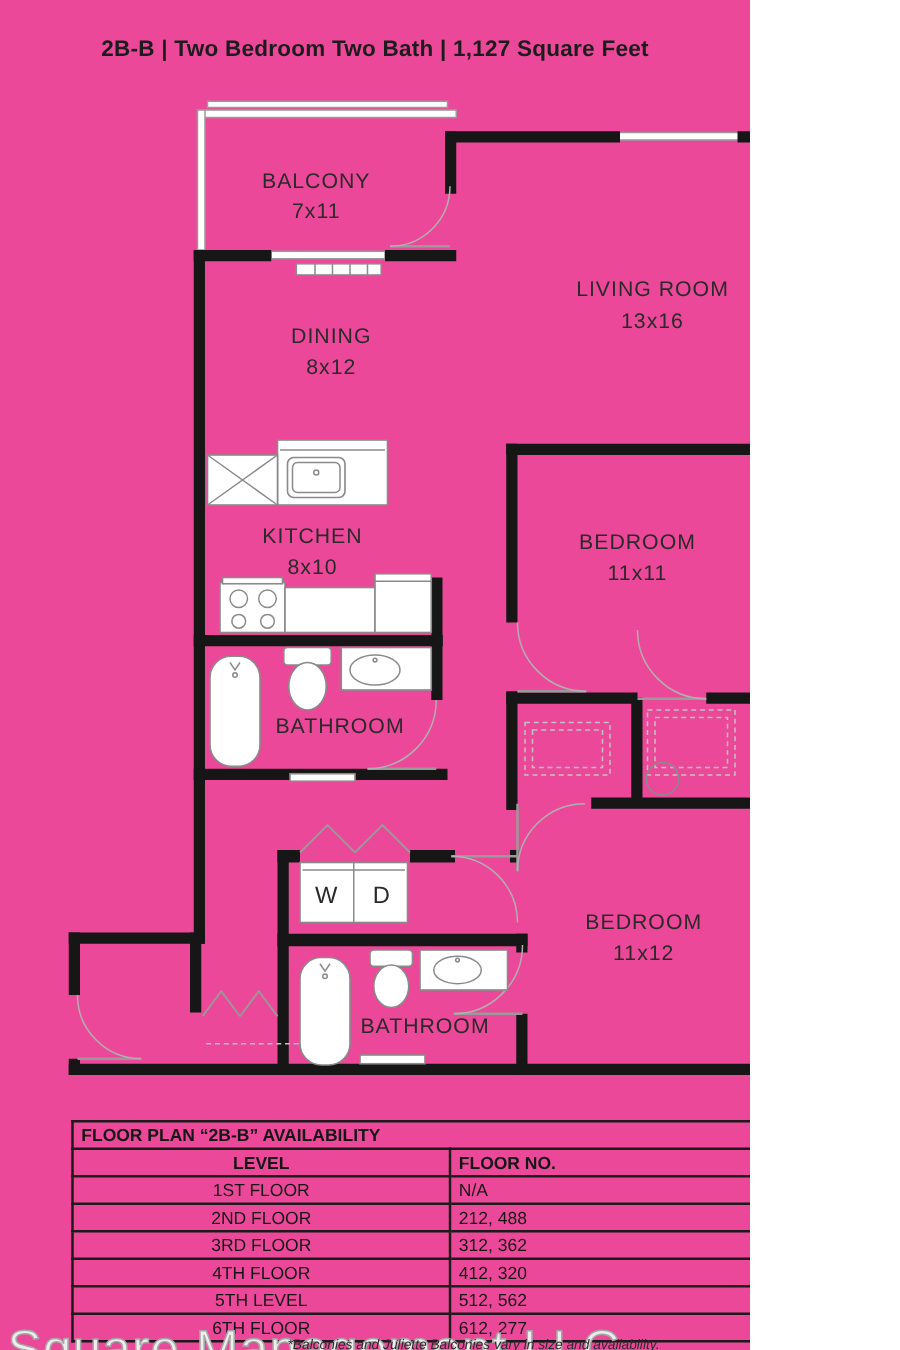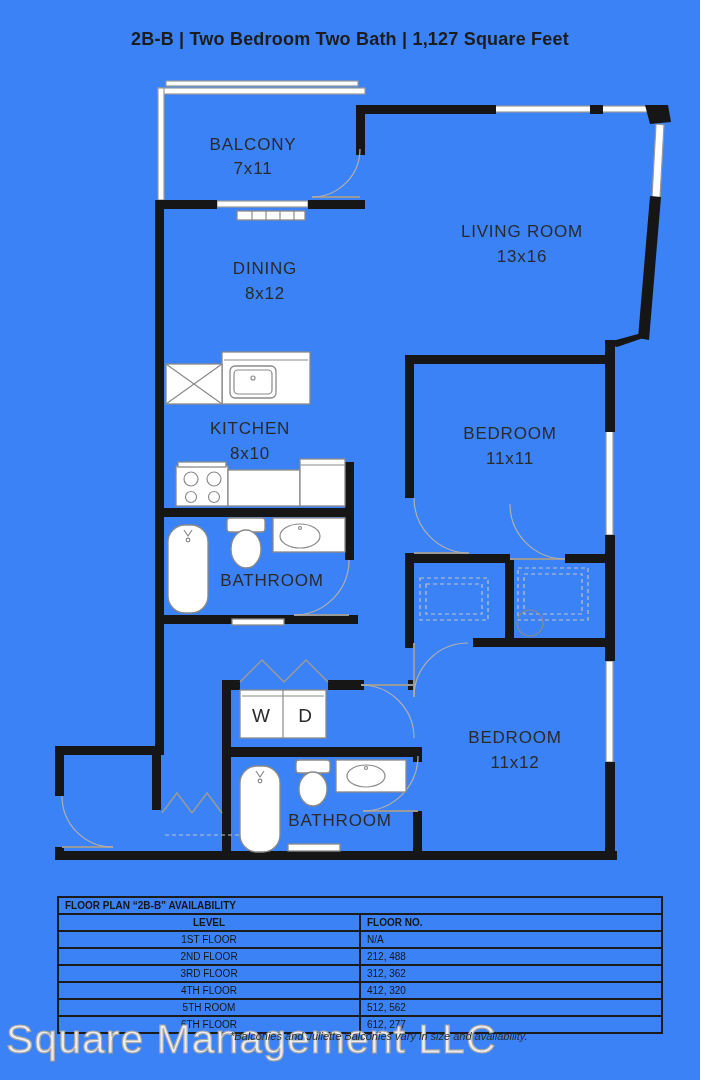--- a/index.html
+++ b/index.html
@@ -1,25 +1,25 @@
 <!DOCTYPE html>
 <html><head>
 <meta charset="utf-8">
 <style>
   html,body{margin:0;padding:0;background:#fff;}
-  .page{width:700px;height:1080px;position:relative;background:#3b82f6;
+  .page{width:600px;height:1080px;position:relative;background:#ec4899;
         font-family:"Liberation Sans",sans-serif;color:#111;overflow:hidden;}
   .title{height:78px;display:flex;align-items:center;justify-content:center;
          font-size:18px;font-weight:bold;letter-spacing:.2px;color:#1c1c1c;}
   svg{display:block;}
   .room-label{font-family:"Liberation Sans",sans-serif;font-size:17px;fill:#2a2a2a;letter-spacing:.8px;}
   .wd-label{font-family:"Liberation Sans",sans-serif;font-size:19px;fill:#2a2a2a;}
   .tbl-wrap{margin:18px 0 0 57px;}
   table{border-collapse:collapse;width:606px;table-layout:fixed;}
-  td{border:2px solid #1b1b1b;font-size:10px;padding:2px 6px;color:#161616;
+  td{border:2px solid #1b1b1b;font-size:14px;padding:2px 6px;color:#161616;
      white-space:nowrap;overflow:hidden;}
   td.hdr{font-weight:bold;}
   td.col-level{width:78px;text-align:center;}
   .footer{position:relative;height:46px;margin-top:-4px;}
   .watermark{position:absolute;left:6px;top:-14px;font-size:41px;letter-spacing:1px;
              color:#ededed;-webkit-text-stroke:1.2px #a6a6a6;white-space:nowrap;}
   .note{position:absolute;left:230px;top:0;font-size:11px;font-style:italic;color:#2b2b2b;}
   .wall{fill:#161616;stroke:none;}
   .win{fill:#fff;stroke:#999;stroke-width:1.2;}
   .fix{fill:#fff;stroke:#8a8a8a;stroke-width:1.3;}
@@ -220,21 +220,21 @@
         </tr>
         <tr>
           <td class="col-level">3RD FLOOR</td>
           <td>312, 362</td>
         </tr>
         <tr>
           <td class="col-level">4TH FLOOR</td>
           <td>412, 320</td>
         </tr>
         <tr>
-          <td class="col-level">5TH ROOM</td>
+          <td class="col-level">5TH LEVEL</td>
           <td>512, 562</td>
         </tr>
         <tr>
           <td class="col-level">6TH FLOOR</td>
           <td>612, 277</td>
         </tr>
       </tbody>
     </table>
   </div>
 

